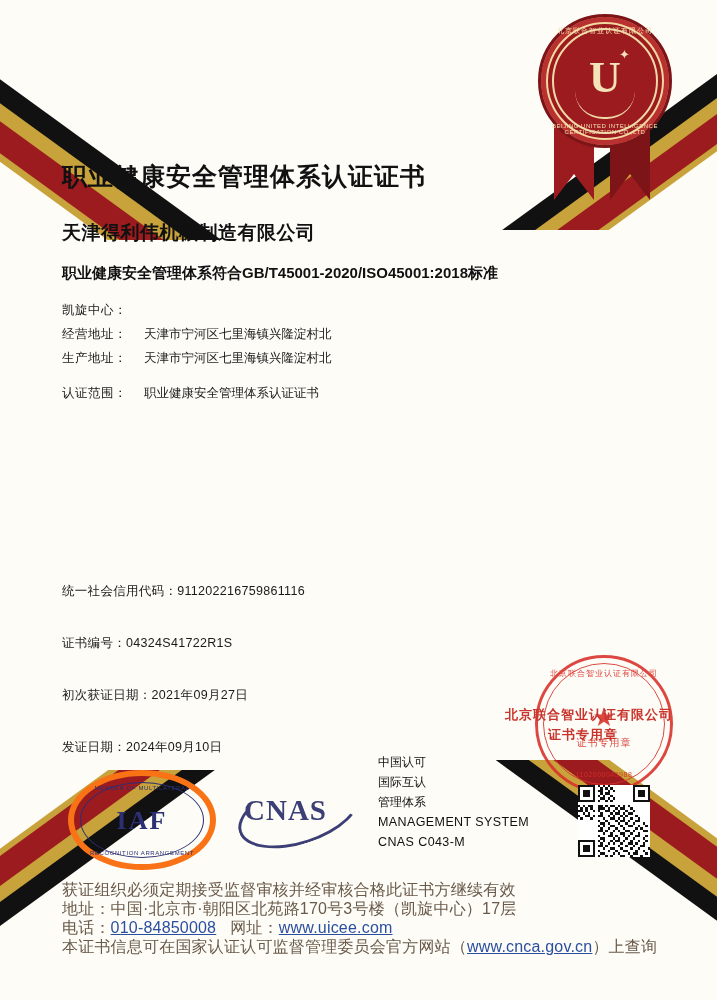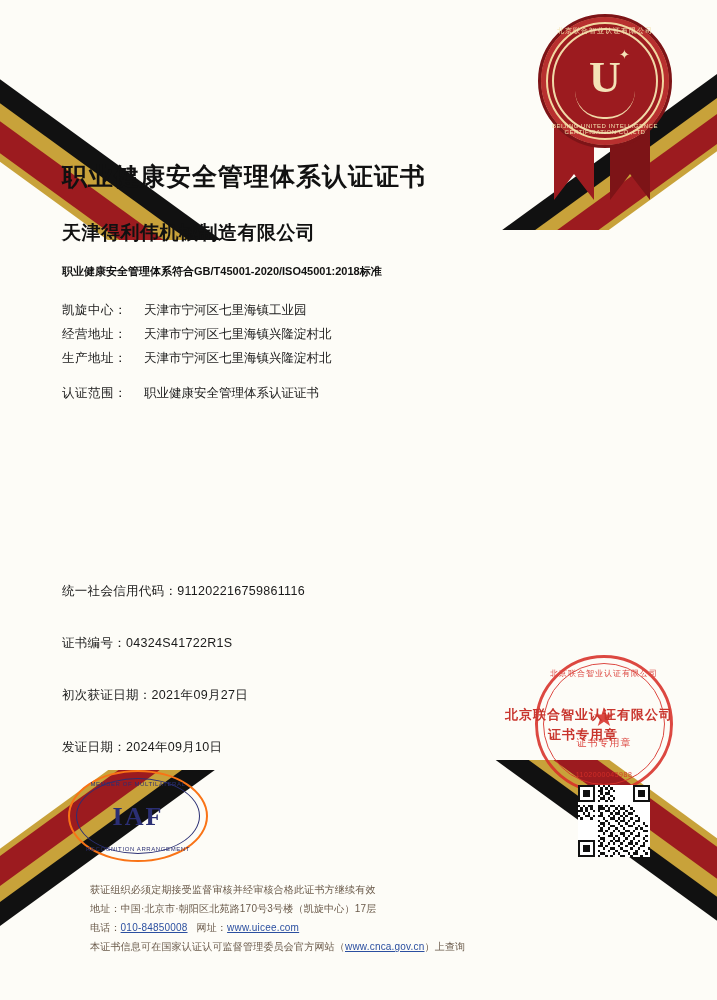--- a/index.html
+++ b/index.html
@@ -84,21 +84,21 @@
   .h1{
     position:absolute;top:160px;left:62px;
     font-size:25px;font-weight:bold;color:#111;letter-spacing:1px;
   }
   .company{
     position:absolute;top:220px;left:62px;
     font-size:19px;font-weight:bold;color:#111;letter-spacing:.5px;
   }
   .standard{
     position:absolute;top:264px;left:62px;
-    font-size:11px;font-weight:bold;color:#111;letter-spacing:0;
+    font-size:15px;font-weight:bold;color:#111;letter-spacing:0;
   }
   .rows{position:absolute;top:300px;left:62px;width:560px;}
   .row{display:flex;font-size:12.5px;color:#1a1a1a;line-height:21px;margin-bottom:3px;}
   .row .k{width:82px;flex:0 0 82px;letter-spacing:.5px;}
   .row .v{flex:1;}
   .scope{margin-top:14px;}
 
   .meta{position:absolute;top:550px;left:62px;}
   .meta .m{font-size:12.5px;color:#1a1a1a;line-height:22px;letter-spacing:.3px;margin-top:30px;}
 
@@ -115,21 +115,21 @@
   }
   .stamp .star{position:absolute;top:46px;left:0;right:0;text-align:center;font-size:26px;line-height:26px;}
   .stamp .mid{position:absolute;top:78px;left:0;right:0;text-align:center;font-size:10px;letter-spacing:1px;}
   .stamp .num{position:absolute;bottom:12px;left:0;right:0;text-align:center;font-size:7px;letter-spacing:.5px;}
   .stamp-line1{position:absolute;top:706px;left:505px;font-size:13px;color:#c8352d;font-weight:bold;letter-spacing:1px;}
   .stamp-line2{position:absolute;top:726px;left:548px;font-size:13px;color:#c8352d;font-weight:bold;letter-spacing:1px;}
 
   
   .iaf{
     position:absolute;top:770px;left:68px;width:136px;height:88px;
-    border-radius:50%;border:2px solid #f97316;color:#2b2f74;
+    border-radius:50%;border:6px solid #f97316;color:#2b2f74;
   }
   .iaf .e1{position:absolute;inset:6px;border-radius:50%;border:1px solid #2b2f74;}
   .iaf .txt{
     position:absolute;top:30px;left:0;right:0;text-align:center;
     font-size:26px;font-weight:bold;font-family:"Liberation Serif",serif;letter-spacing:2px;
   }
   .iaf .top{position:absolute;top:9px;left:0;right:0;text-align:center;font-size:6px;letter-spacing:.6px;}
   .iaf .bot{position:absolute;bottom:8px;left:0;right:0;text-align:center;font-size:6px;letter-spacing:.6px;}
 
   .cnas{
@@ -146,21 +146,21 @@
     font-family:"Liberation Serif",serif;letter-spacing:1px;
   }
   .cnasinfo{position:absolute;top:752px;left:378px;font-size:12px;color:#111;line-height:20px;}
   .cnasinfo .en{font-size:12.5px;letter-spacing:.4px;}
 
   
   .qr{position:absolute;top:785px;left:578px;width:72px;height:72px;background:#fff;}
 
   
   .footer{position:absolute;top:880px;left:62px;width:600px;color:#6a5a4a;}
-  .footer .f{font-size:10px;line-height:19px;letter-spacing:.2px;margin-left:28px;}
+  .footer .f{font-size:16px;line-height:19px;letter-spacing:.2px;}
   .footer .f .u{color:#2b4fa0;text-decoration:underline;}
 </style>
 </head>
 <body>
 
 <div class="cert">
 
   <div class="corner tl">
     <i class="b1"></i>
       <i class="b2"></i>
@@ -201,21 +201,20 @@
     </div>
   </div>
 
   <div class="h1">职业健康安全管理体系认证证书</div>
   <div class="company">天津得利伟机械制造有限公司</div>
   <div class="standard">职业健康安全管理体系符合GB/T45001-2020/ISO45001:2018标准</div>
 
   <div class="rows">
     <div class="row">
       <div class="k">凯旋中心：</div>
-      <div class="v">天津市宁河区七里海镇工业园</div>
     </div>
     <div class="row">
       <div class="k">经营地址：</div>
       <div class="v">天津市宁河区七里海镇兴隆淀村北</div>
     </div>
     <div class="row">
       <div class="k">生产地址：</div>
       <div class="v">天津市宁河区七里海镇兴隆淀村北</div>
     </div>
     <div class="row scope">
@@ -241,21 +240,32 @@
   <div class="stamp-line1">北京联合智业认证有限公司</div>
   <div class="stamp-line2">证书专用章</div>
 
   <div class="iaf">
     <div class="e1"></div>
     <div class="top">MEMBER OF MULTILATERAL</div>
     <div class="txt">IAF</div>
     <div class="bot">RECOGNITION ARRANGEMENT</div>
   </div>
 
-
+  <div class="cnas">
+    <div class="swoosh"></div>
+    <div class="word">CNAS</div>
+  </div>
+
+  <div class="cnasinfo">
+    <div>中国认可</div>
+    <div>国际互认</div>
+    <div>管理体系</div>
+    <div class="en">MANAGEMENT SYSTEM</div>
+    <div class="en">CNAS C043-M</div>
+  </div>
 
   <div class="qr">
     <svg width="72" height="72" viewBox="0 0 29 29" shape-rendering="crispEdges" aria-hidden="true">
       <rect width="29" height="29" fill="#fff"></rect>
       <g fill="#111">
         <rect x="0" y="0" width="7" height="1"></rect>
           <rect x="0" y="6" width="7" height="1"></rect>
         <rect x="0" y="0" width="1" height="7"></rect>
           <rect x="6" y="0" width="1" height="7"></rect>
         <rect x="2" y="2" width="3" height="3"></rect>

